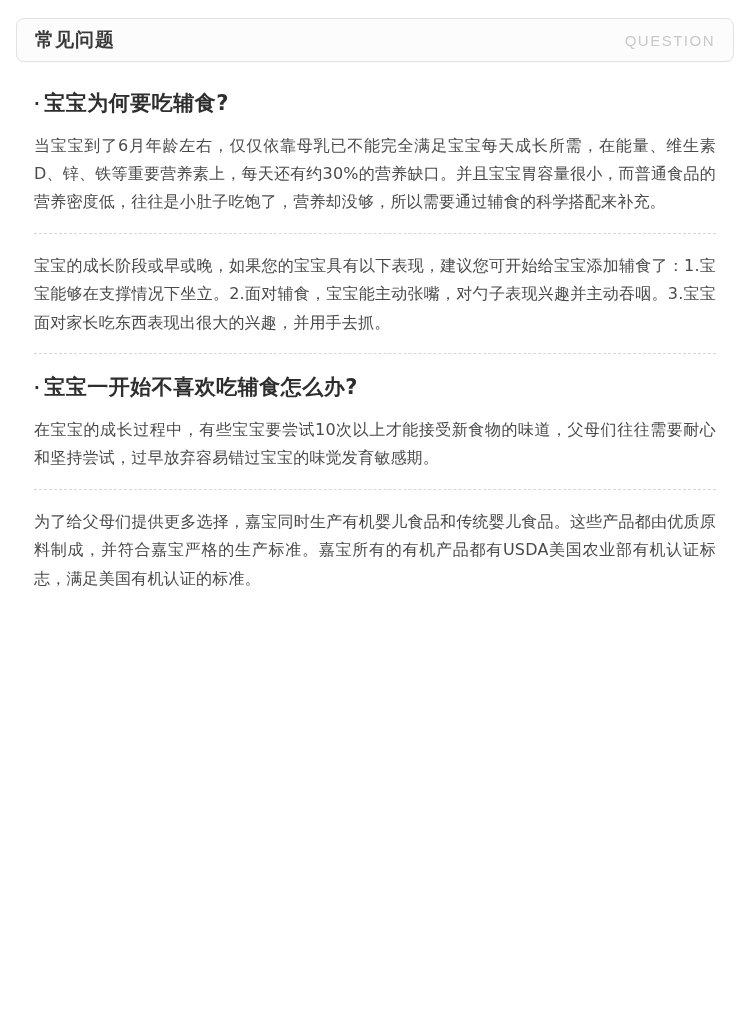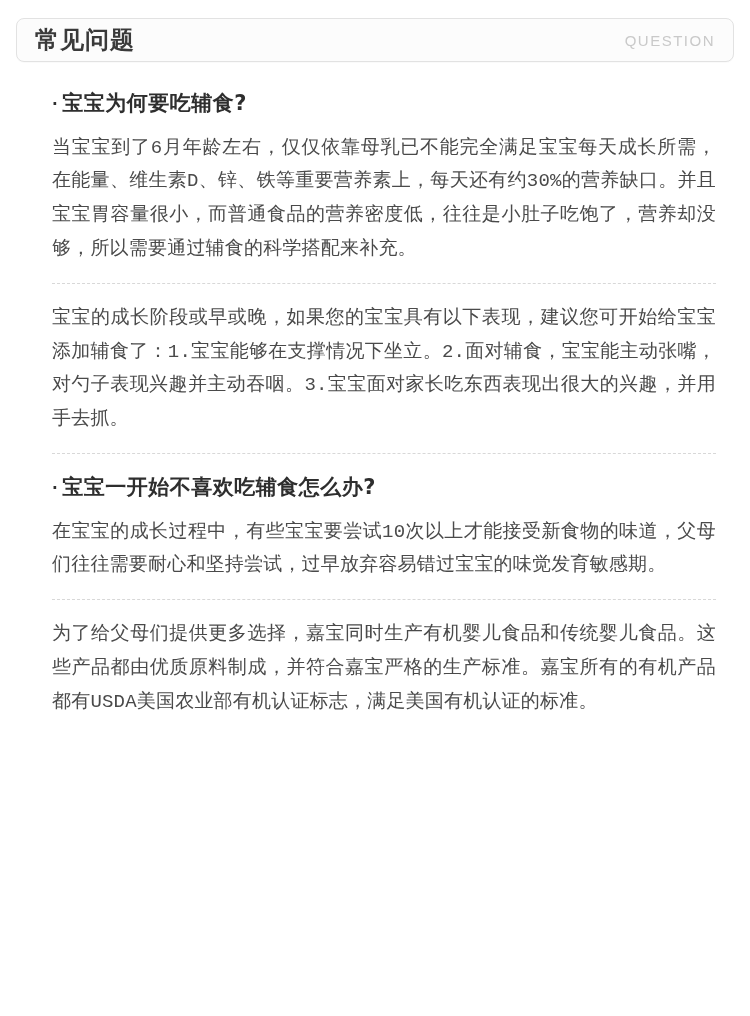--- a/index.html
+++ b/index.html
@@ -26,68 +26,66 @@
     border: 1px solid #e2e2e2;
     border-radius: 8px;
     background: #fcfcfc;
     box-sizing: border-box;
     display: flex;
     align-items: center;
     padding: 0 18px;
     box-shadow: 0 1px 0 rgba(0,0,0,0.02);
   }
   .header-title {
-    font-size: 24px;
+    font-size: 19px;
     color: #3a3a3a;
     font-weight: bold;
     letter-spacing: 1px;
   }
   .header-sub {
     margin-left: auto;
     font-size: 15px;
     color: #c9c9c9;
     letter-spacing: 1.5px;
     font-family: "Liberation Sans", sans-serif;
   }
   
   .faq-list {
     margin-top: 26px;
     padding: 0 18px;
   }
   .faq-item {
     padding-bottom: 16px;
     border-bottom: 1px dashed #d8d8d8;
     margin-bottom: 18px;
-    margin-left: 18px;
   }
   .faq-item.last {
     border-bottom: none;
   }
   .faq-q {
     font-size: 21px;
     font-weight: bold;
     color: #2e2e2e;
     line-height: 1.5;
     margin: 0 0 12px 0;
     letter-spacing: 0.5px;
   }
   .faq-q .dot {
     font-size: 15px;
     vertical-align: middle;
     margin-right: 4px;
     color: #2e2e2e;
   }
   .faq-a {
-    font-size: 19px;
+    font-size: 16px;
     color: #4a4a4a;
     line-height: 1.78;
     margin: 0;
     text-align: justify;
     letter-spacing: 0.2px;
-    font-family: Liberation Mono, monospace;
   }
 </style>
 </head>
 <body>
 
 <div class="page">
 
   <div class="header">
     <span class="header-title">常见问题</span>
     <span class="header-sub">QUESTION</span>

